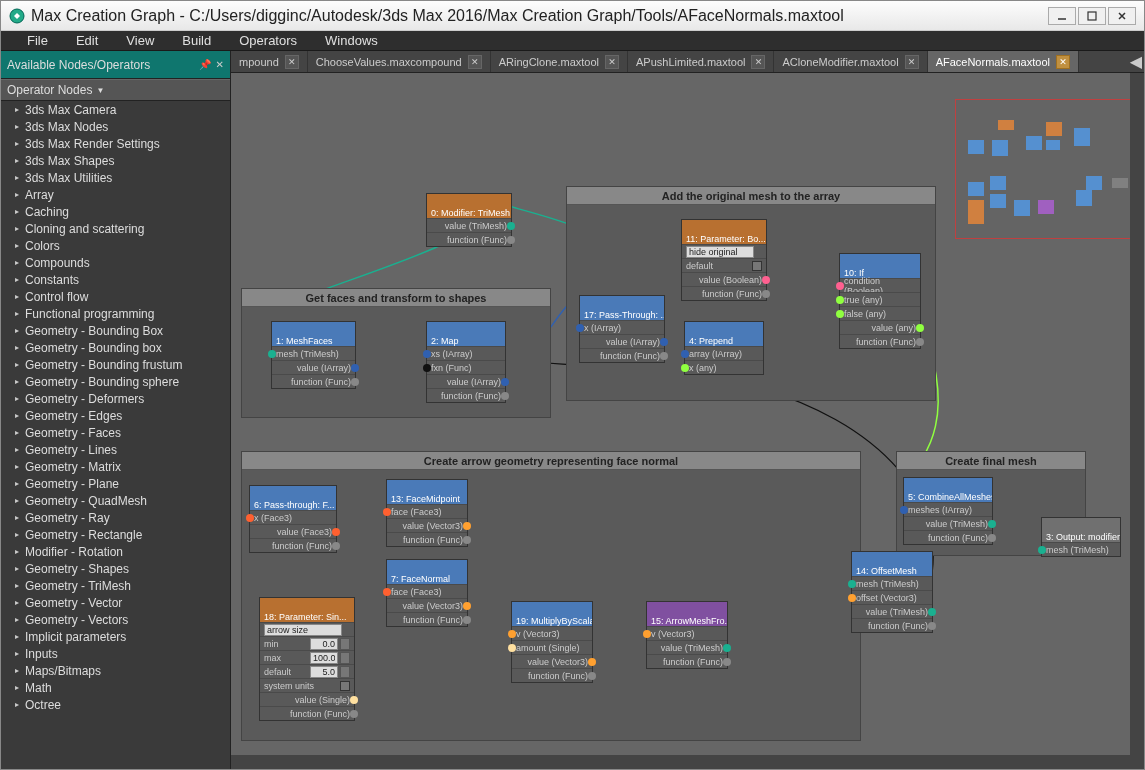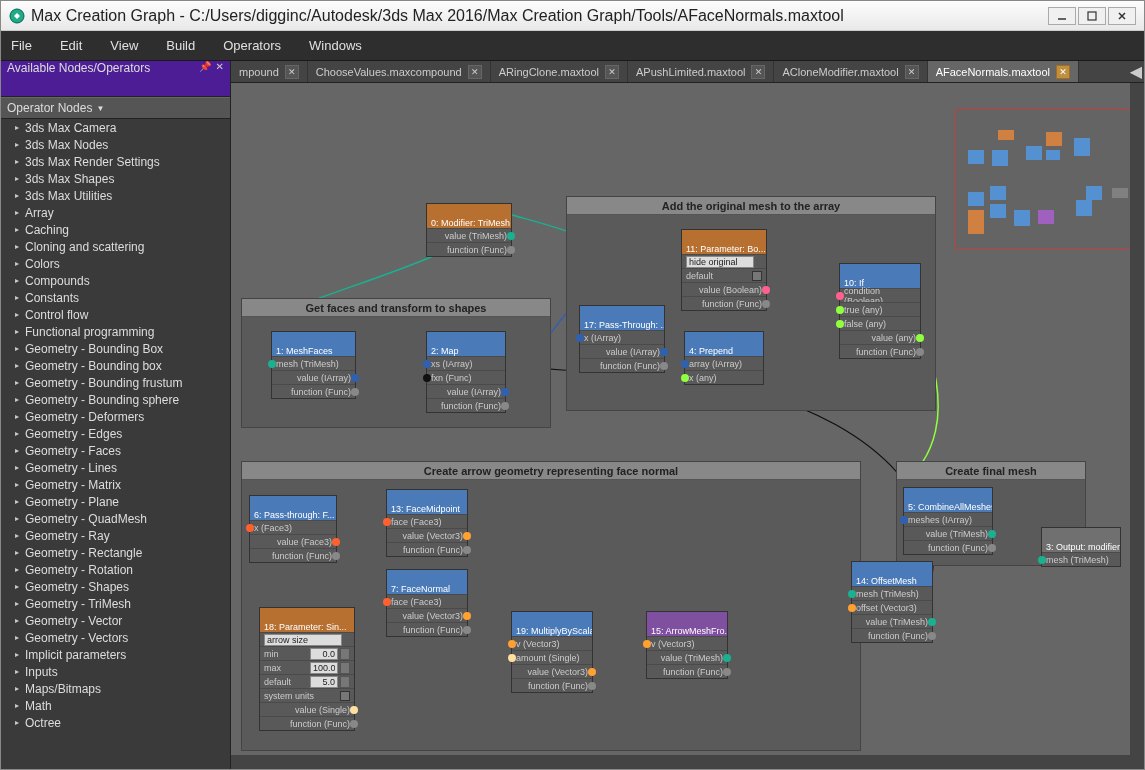--- a/index.html
+++ b/index.html
@@ -6,26 +6,26 @@
 body { background: #fff; overflow: hidden; width: 1145px; height: 770px; }
 .window { width: 1145px; height: 770px; border: 1px solid #888; background: #fff; display: flex; flex-direction: column; position: relative; }
 .titlebar { height: 30px; background: linear-gradient(#fdfdfd, #e8e8e8); display: flex; align-items: center; padding: 0 8px; border-bottom: 1px solid #ccc; }
 .titlebar-icon { width: 16px; height: 16px; margin-right: 6px; }
 .titlebar-text { font-size: 16px; color: #222; flex: 1; }
 .win-controls { display: flex; gap: 2px; }
 .win-btn { width: 28px; height: 18px; border: 1px solid #aaa; background: #f0f0f0; display: flex; align-items: center; justify-content: center; font-size: 11px; cursor: pointer; }
 .win-btn svg { width: 10px; height: 10px; }
 
 .content { flex: 1; background: #2e2e2e; display: flex; flex-direction: column; }
-.menubar { height: 30px; background: #2e2e2e; display: flex; align-items: center; padding: 0 10px; gap: 28px; border-bottom: 1px solid #1a1a1a; }
+.menubar { height: 20px; background: #2e2e2e; display: flex; align-items: center; padding: 0 26px; gap: 28px; border-bottom: 1px solid #1a1a1a; }
 .menubar-item { color: #e0e0e0; font-size: 13px; cursor: pointer; }
 
 .main { flex: 1; display: flex; }
 .sidebar { width: 230px; background: #3a3a3a; border-right: 1px solid #222; display: flex; flex-direction: column; }
-.panel-header { height: 36px; background: #4c1d95; display: flex; align-items: flex-start; padding: 0 6px; color: #ddd; font-size: 12px; border-bottom: 1px solid #222; }
+.panel-header { height: 28px; background: #0f766e; display: flex; align-items: center; padding: 0 6px; color: #ddd; font-size: 12px; border-bottom: 1px solid #222; }
 .panel-header-controls { margin-left: auto; display: flex; gap: 4px; }
 .panel-header-controls span { cursor: pointer; font-size: 10px; color: #ccc; }
 .search-row { display: flex; align-items: center; padding: 4px; gap: 4px; background: #3a3a3a; }
 .search-input { flex: 1; background: #2a2a2a; border: 1px solid #555; color: #aaa; font-style: italic; font-size: 11px; padding: 2px 4px; height: 18px; }
 .search-btn { width: 22px; height: 20px; background: #555; border: 1px solid #666; display: flex; align-items: center; justify-content: center; cursor: pointer; }
 .category-header { height: 22px; background: #555; color: #ddd; font-size: 12px; display: flex; align-items: center; padding: 0 6px; border-top: 1px solid #666; border-bottom: 1px solid #222; }
 .chev { margin-left: 4px; font-size: 8px; }
 .tree { flex: 1; overflow-y: auto; background: #3a3a3a; }
 .tree-item { display: flex; align-items: center; padding: 0 4px 0 14px; height: 17px; color: #ddd; font-size: 12px; cursor: pointer; white-space: nowrap; }
 .tree-caret { width: 10px; font-size: 8px; color: #ccc; }
@@ -221,21 +221,21 @@
             <div class="tree-item">
               <span class="tree-caret">▸</span>
               <span>Geometry - Ray</span>
             </div>
             <div class="tree-item">
               <span class="tree-caret">▸</span>
               <span>Geometry - Rectangle</span>
             </div>
             <div class="tree-item">
               <span class="tree-caret">▸</span>
-              <span>Geometry - Rotation</span>
+              <span>Modifier - Rotation</span>
             </div>
             <div class="tree-item">
               <span class="tree-caret">▸</span>
               <span>Geometry - Shapes</span>
             </div>
             <div class="tree-item">
               <span class="tree-caret">▸</span>
               <span>Geometry - TriMesh</span>
             </div>
             <div class="tree-item">

